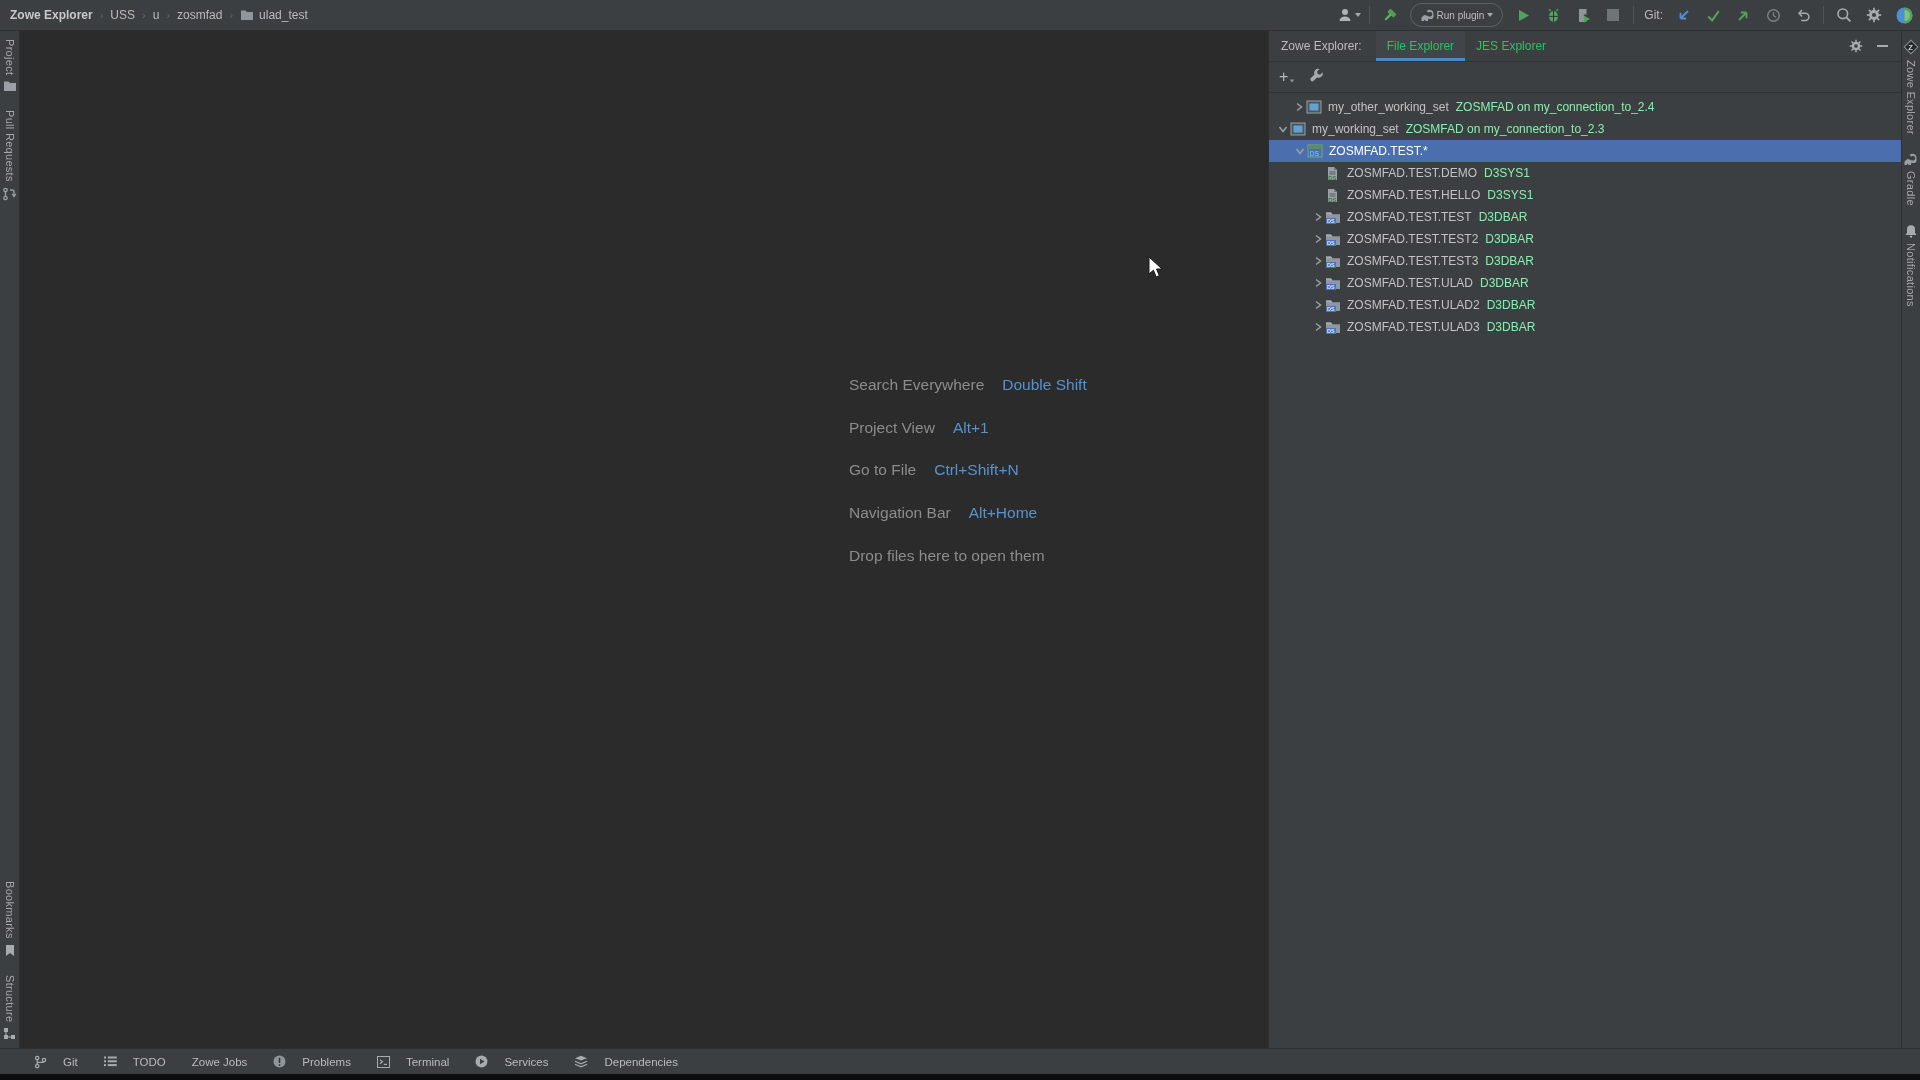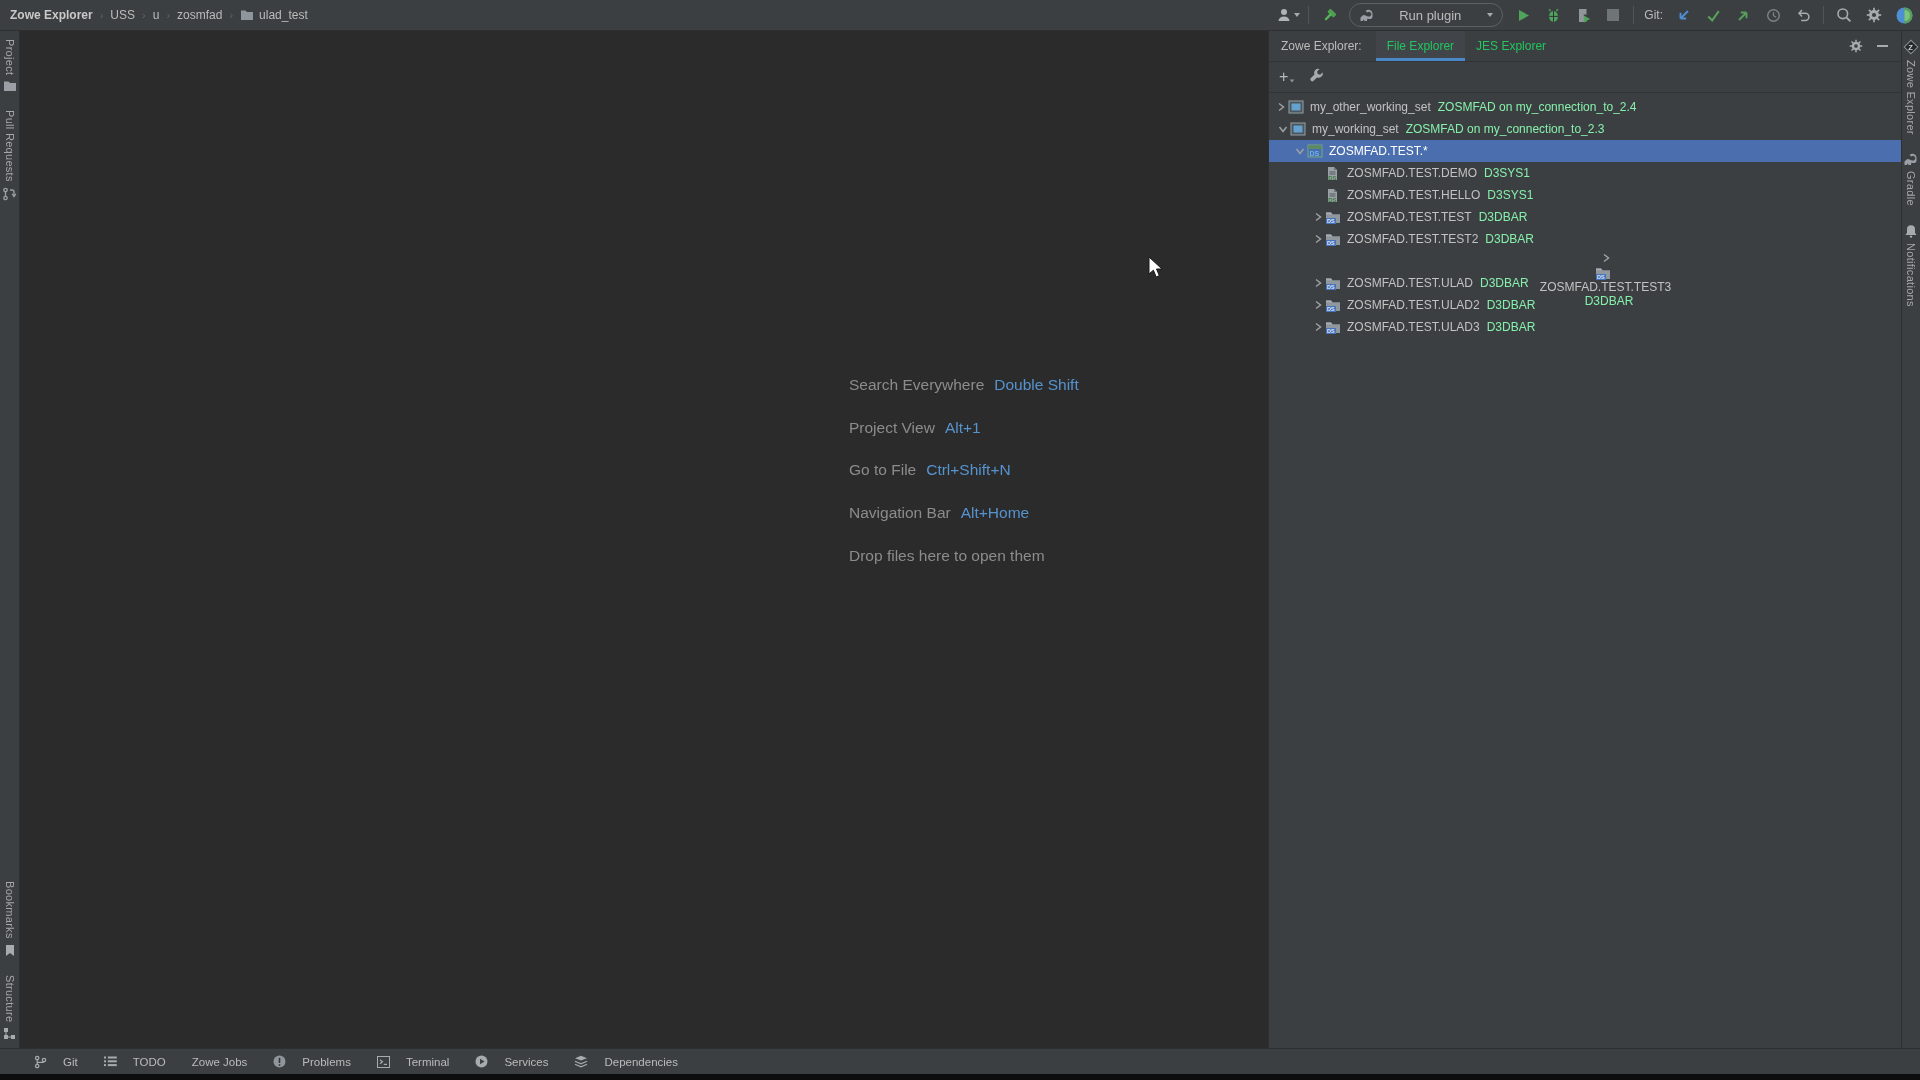--- a/index.html
+++ b/index.html
@@ -11,34 +11,34 @@
   #breadcrumbs{display:flex;align-items:center;padding-left:10px;font-size:12px;color:#bbbbbb;}
   .crumb{cursor:default;}
   .crumb.first{font-weight:bold;color:#c9c9c9;}
   .crumb-sep{color:#5f6367;margin:0 7px;font-size:11px;}
   #breadcrumbs .ic{margin-right:5px;display:inline-flex;vertical-align:-2px;}
   #main-toolbar{display:flex;align-items:center;gap:10px;padding-right:6px;}
   .tb-sep{width:1px;height:18px;background:#515557;}
   .tb-ic{display:inline-flex;align-items:center;justify-content:center;width:20px;height:20px;border-radius:3px;}
   .tb-label{font-size:12px;color:#bbbbbb;}
   .caret{width:0;height:0;border-left:3.5px solid transparent;border-right:3.5px solid transparent;border-top:4px solid #a7abae;display:inline-block;margin-left:2px;}
-  #run-widget{display:flex;align-items:center;gap:24px;border:1px solid #5e6163;border-radius:12px;
-    height:22px;padding:0 9px;color:#bbbbbb;font-size:13px;}
+  #run-widget{display:flex;align-items:center;gap:1px;border:1px solid #5e6163;border-radius:12px;
+    height:22px;padding:0 9px;color:#bbbbbb;font-size:10px;}
   
   #left-stripe{left:0;top:31px;width:20px;height:1017px;background:#3c3f41;border-right:1px solid #2d2f30;box-sizing:border-box;
     display:flex;flex-direction:column;justify-content:space-between;align-items:center;}
   #right-stripe{left:1901px;top:31px;width:19px;height:1017px;background:#3c3f41;border-left:1px solid #2d2f30;box-sizing:border-box;
     display:flex;flex-direction:column;align-items:center;}
   .stripe-group{display:flex;flex-direction:column;align-items:center;gap:18px;padding:8px 0;}
   .stripe-btn{display:flex;flex-direction:column;align-items:center;gap:5px;cursor:default;}
   .vlabel{writing-mode:vertical-rl;font-size:11px;color:#a7a7a7;letter-spacing:.3px;white-space:nowrap;}
   
   #editor{left:20px;top:31px;width:1248px;height:1017px;background:#2b2b2b;}
   #shortcuts{left:849px;top:364px;display:flex;flex-direction:column;}
-  .sc-line{height:42.6px;display:flex;align-items:center;gap:10px;font-size:15.5px;}
+  .sc-line{height:42.6px;display:flex;align-items:center;gap:18px;font-size:15.5px;}
   .sc-label{color:#8c8c8c;}
   .sc-keys{color:#5693cf;}
   
   #tool-window{left:1268px;top:31px;width:633px;height:1017px;background:#3c3f41;border-left:1px solid #2d2f30;box-sizing:border-box;}
   #tw-header{height:31px;border-bottom:1px solid #323537;display:flex;align-items:center;box-sizing:border-box;padding:0 8px;}
   #tw-title{font-size:12px;color:#bbbbbb;margin:0 14px 0 4px;}
   .tw-tab{height:30px;display:flex;align-items:center;padding:0 11px;font-size:12px;color:#22c55e;position:relative;cursor:default;}
   .tw-tab.active{background:#41454a;}
   .tw-tab.active::after{content:"";position:absolute;left:0;right:0;bottom:0;height:3px;background:#4a88c7;}
   #tw-header-spacer{flex:1;}
@@ -319,21 +319,21 @@
         <span>+</span>
         <span class="caret"></span>
       </span>
     <span id="config-btn"><span class="ic">
           <svg width="15" height="15" viewBox="0 0 15 15">
             <path d="M13.6 4.2 a4.2 4.2 0 0 1-5.6 5.2 L4.6 12.8 a1.9 1.9 0 0 1-2.7-2.7 L5.3 6.7 a4.2 4.2 0 0 1 5.2-5.6 L8.1 3.6 l0.6 2.5 2.5 0.6 z" fill="#a7abae"></path>
           </svg>
         </span></span>
   </div>
   <div id="tw-tree">
-      <div class="trow" style="padding-left: 4px;">
+      <div class="trow" style="padding-left: 22px;">
         <span class="t-chev">
           <svg width="10" height="10" viewBox="0 0 10 10">
             <path d="M3 1.5 L7.5 5 L3 8.5" fill="none" stroke="#9da0a3" stroke-width="1.5"></path>
           </svg>
         </span>
         <span class="t-ic">
           <svg width="16" height="14" viewBox="0 0 16 14">
             <rect x="1" y="1" width="14" height="12" fill="#4d565b" stroke="#93a1ab"></rect>
             <rect x="3.5" y="3.5" width="9" height="7" fill="#64a1cf"></rect>
           </svg>
@@ -426,21 +426,21 @@
           <svg width="16" height="14" viewBox="0 0 16 14">
             <path d="M1 2.5 h5 L7.5 4.2 H15 V13 H1z" fill="#90979e"></path>
             <path d="M1 2.5 h5 L7.5 4.2 H1z" fill="#a6adb4"></path>
             <rect x="1" y="8" width="10" height="6" fill="#4773b8"></rect>
             <text x="2" y="13" font-size="5.5" font-weight="bold" fill="#dce7f5">DS</text>
           </svg>
         </span>
         <span class="t-name">ZOSMFAD.TEST.TEST2</span>
         <span class="t-suffix">D3DBAR</span>
       </div>
-      <div class="trow" style="padding-left: 41px; flex-direction: column;">
+      <div class="trow" style="padding-left: 41px;">
         <span class="t-chev">
           <svg width="10" height="10" viewBox="0 0 10 10">
             <path d="M3 1.5 L7.5 5 L3 8.5" fill="none" stroke="#9da0a3" stroke-width="1.5"></path>
           </svg>
         </span>
         <span class="t-ic">
           <svg width="16" height="14" viewBox="0 0 16 14">
             <path d="M1 2.5 h5 L7.5 4.2 H15 V13 H1z" fill="#90979e"></path>
             <path d="M1 2.5 h5 L7.5 4.2 H1z" fill="#a6adb4"></path>
             <rect x="1" y="8" width="10" height="6" fill="#4773b8"></rect>

